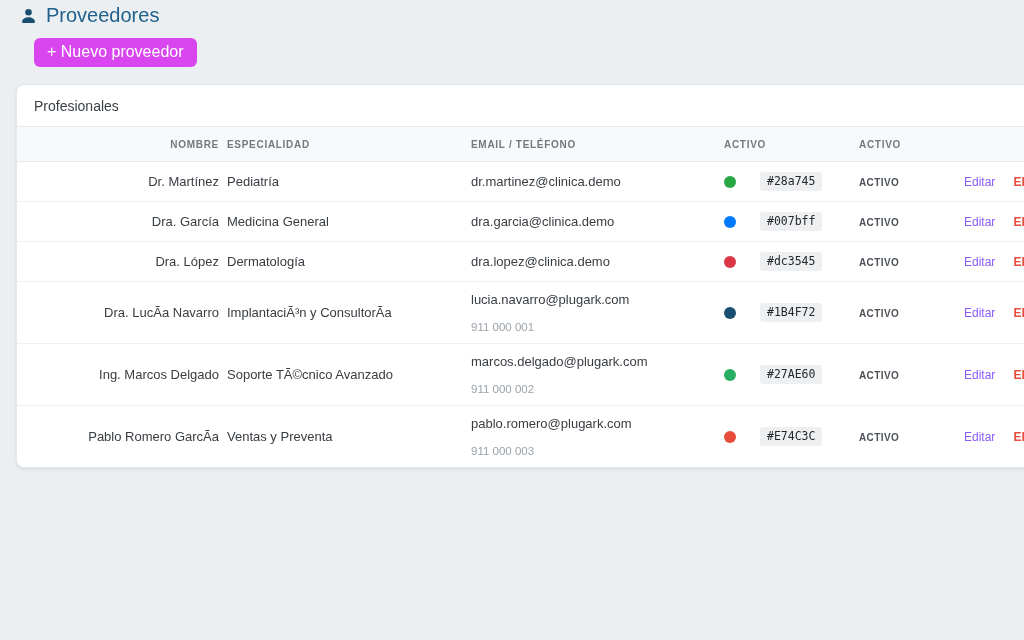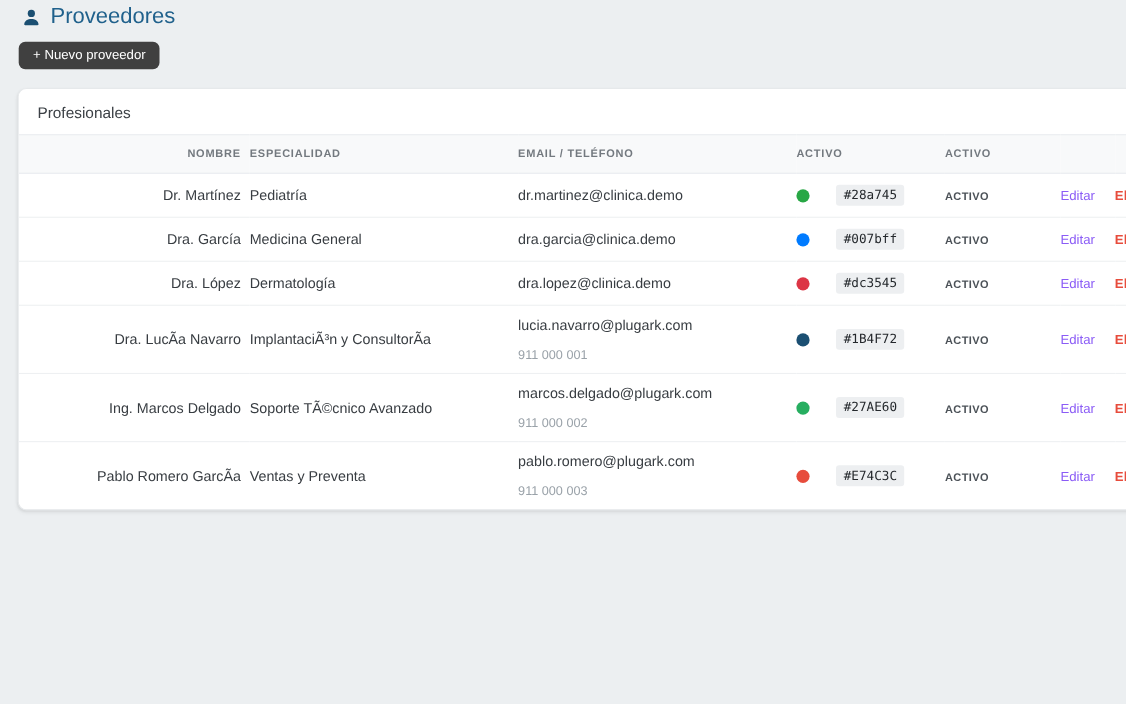--- a/index.html
+++ b/index.html
@@ -13,26 +13,26 @@
   .page { padding: 0 0 0 16px; }
 
   .page-title {
     display: flex; align-items: center; gap: 9px;
     margin: 4px 0 0 4px;
     font-size: 20px; font-weight: 400; color: #20618c;
   }
   .page-title .icon svg { display: block; }
 
   .btn-new {
-    margin: 11px 0 0 1px;
+    margin: 11px 0 0 18px;
     display: inline-block;
-    background: #404040; color: #ffffff;
+    background: #d946ef; color: #ffffff;
     border: none; border-radius: 6px;
     font-family: "Liberation Sans", sans-serif;
-    font-size: 12px; padding: 5px 13px 6px;
+    font-size: 16px; padding: 5px 13px 6px;
     cursor: pointer;
   }
 
   .card {
     margin-top: 17px;
     width: 1048px;
     background: #ffffff;
     border: 1px solid #e6e9eb;
     border-radius: 8px;
     box-shadow: 0 1px 2px rgba(0,0,0,.05), 0 2px 4px rgba(0,0,0,.05);

